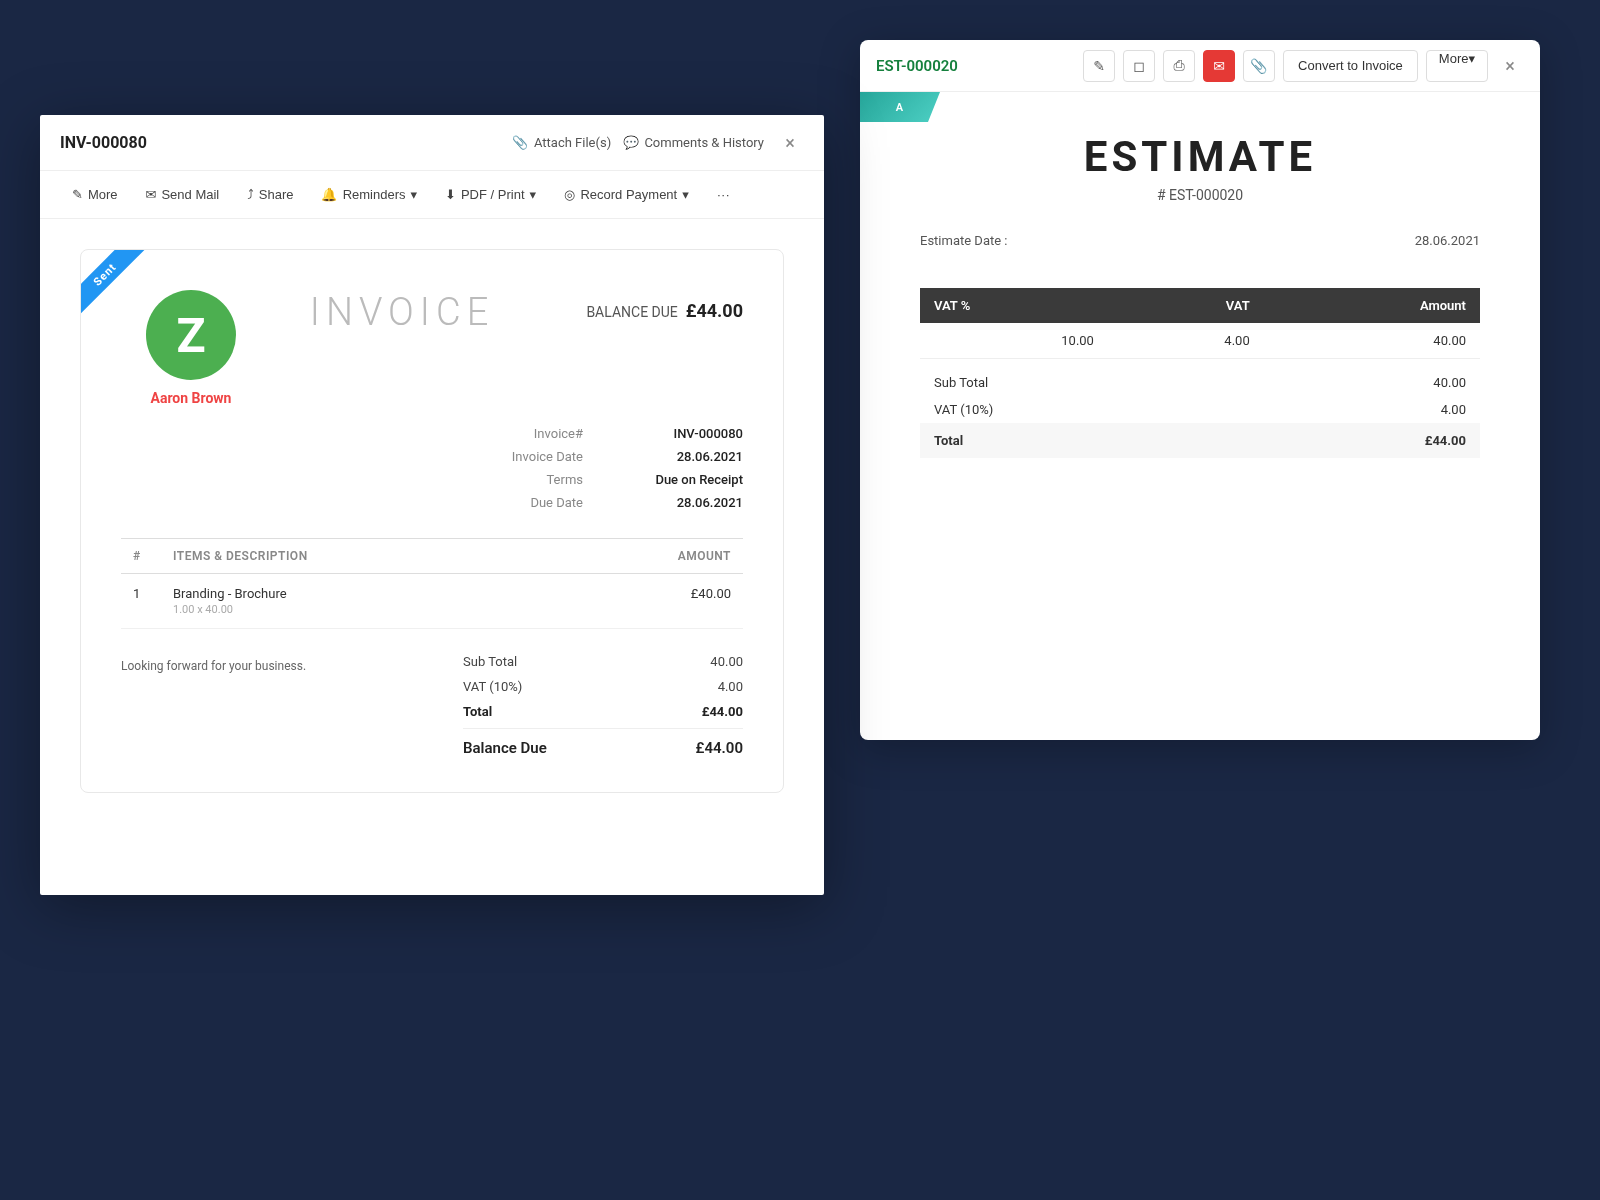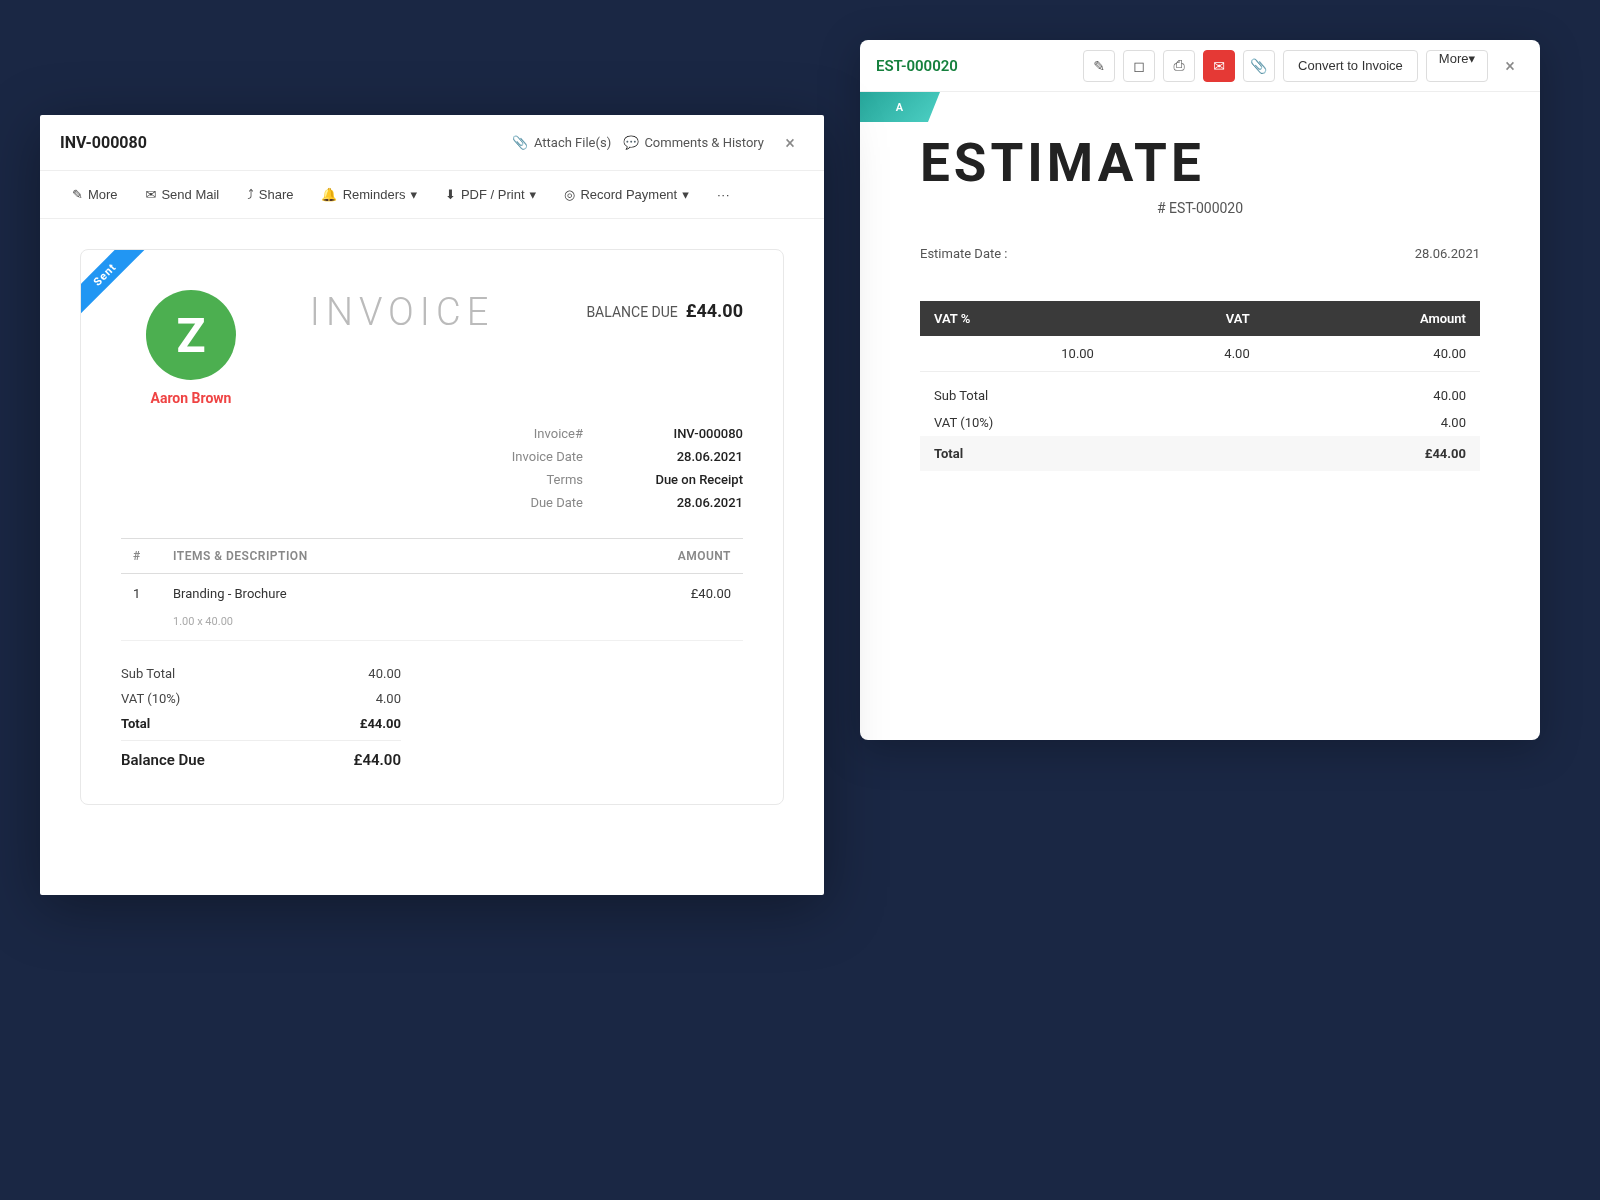--- a/index.html
+++ b/index.html
@@ -90,22 +90,22 @@
       cursor: pointer;
       color: #888;
       font-size: 18px;
     }
 
     
     .est-body {
       padding: 40px 60px;
     }
     .est-title {
-      text-align: left;
-      font-size: 53px;
+      text-align: center;
+      font-size: 42px;
       font-weight: 700;
       letter-spacing: 4px;
       color: #222;
       margin-bottom: 6px;
     }
     .est-subtitle {
       text-align: center;
       font-size: 14px;
       color: #555;
       margin-bottom: 30px;
@@ -354,21 +354,21 @@
       letter-spacing: 0.5px;
     }
     .items-table th.right { text-align: right; }
     .items-table td {
       padding: 12px 12px;
       border-bottom: 1px solid #f0f0f0;
       color: #333;
       vertical-align: top;
     }
     .items-table td.right { text-align: right; }
-    .item-sub { font-size: 11px; color: #aaa; margin-top: 14px; }
+    .item-sub { font-size: 11px; color: #aaa; margin-top: 2px; }
 
     
     .inv-footer {
       display: flex;
       margin-top: 20px;
       gap: 20px;
     }
     .inv-note {
       flex: 1;
       font-size: 12px;
@@ -578,20 +578,21 @@
       <td>
         Branding - Brochure
         <div class="item-sub">1.00  x  40.00</div>
       </td>
       <td class="right">£40.00</td>
     </tr>
           </tbody>
       </table>
 
       <div class="inv-footer">
+        <div class="inv-note">Looking forward for your business.</div>
         <div class="inv-totals">
           <div class="totals-row">
             <span>Sub Total</span>
             <span>40.00</span>
           </div>
           <div class="totals-row">
             <span>VAT (10%)</span>
             <span>4.00</span>
           </div>
           <div class="totals-row bold">

